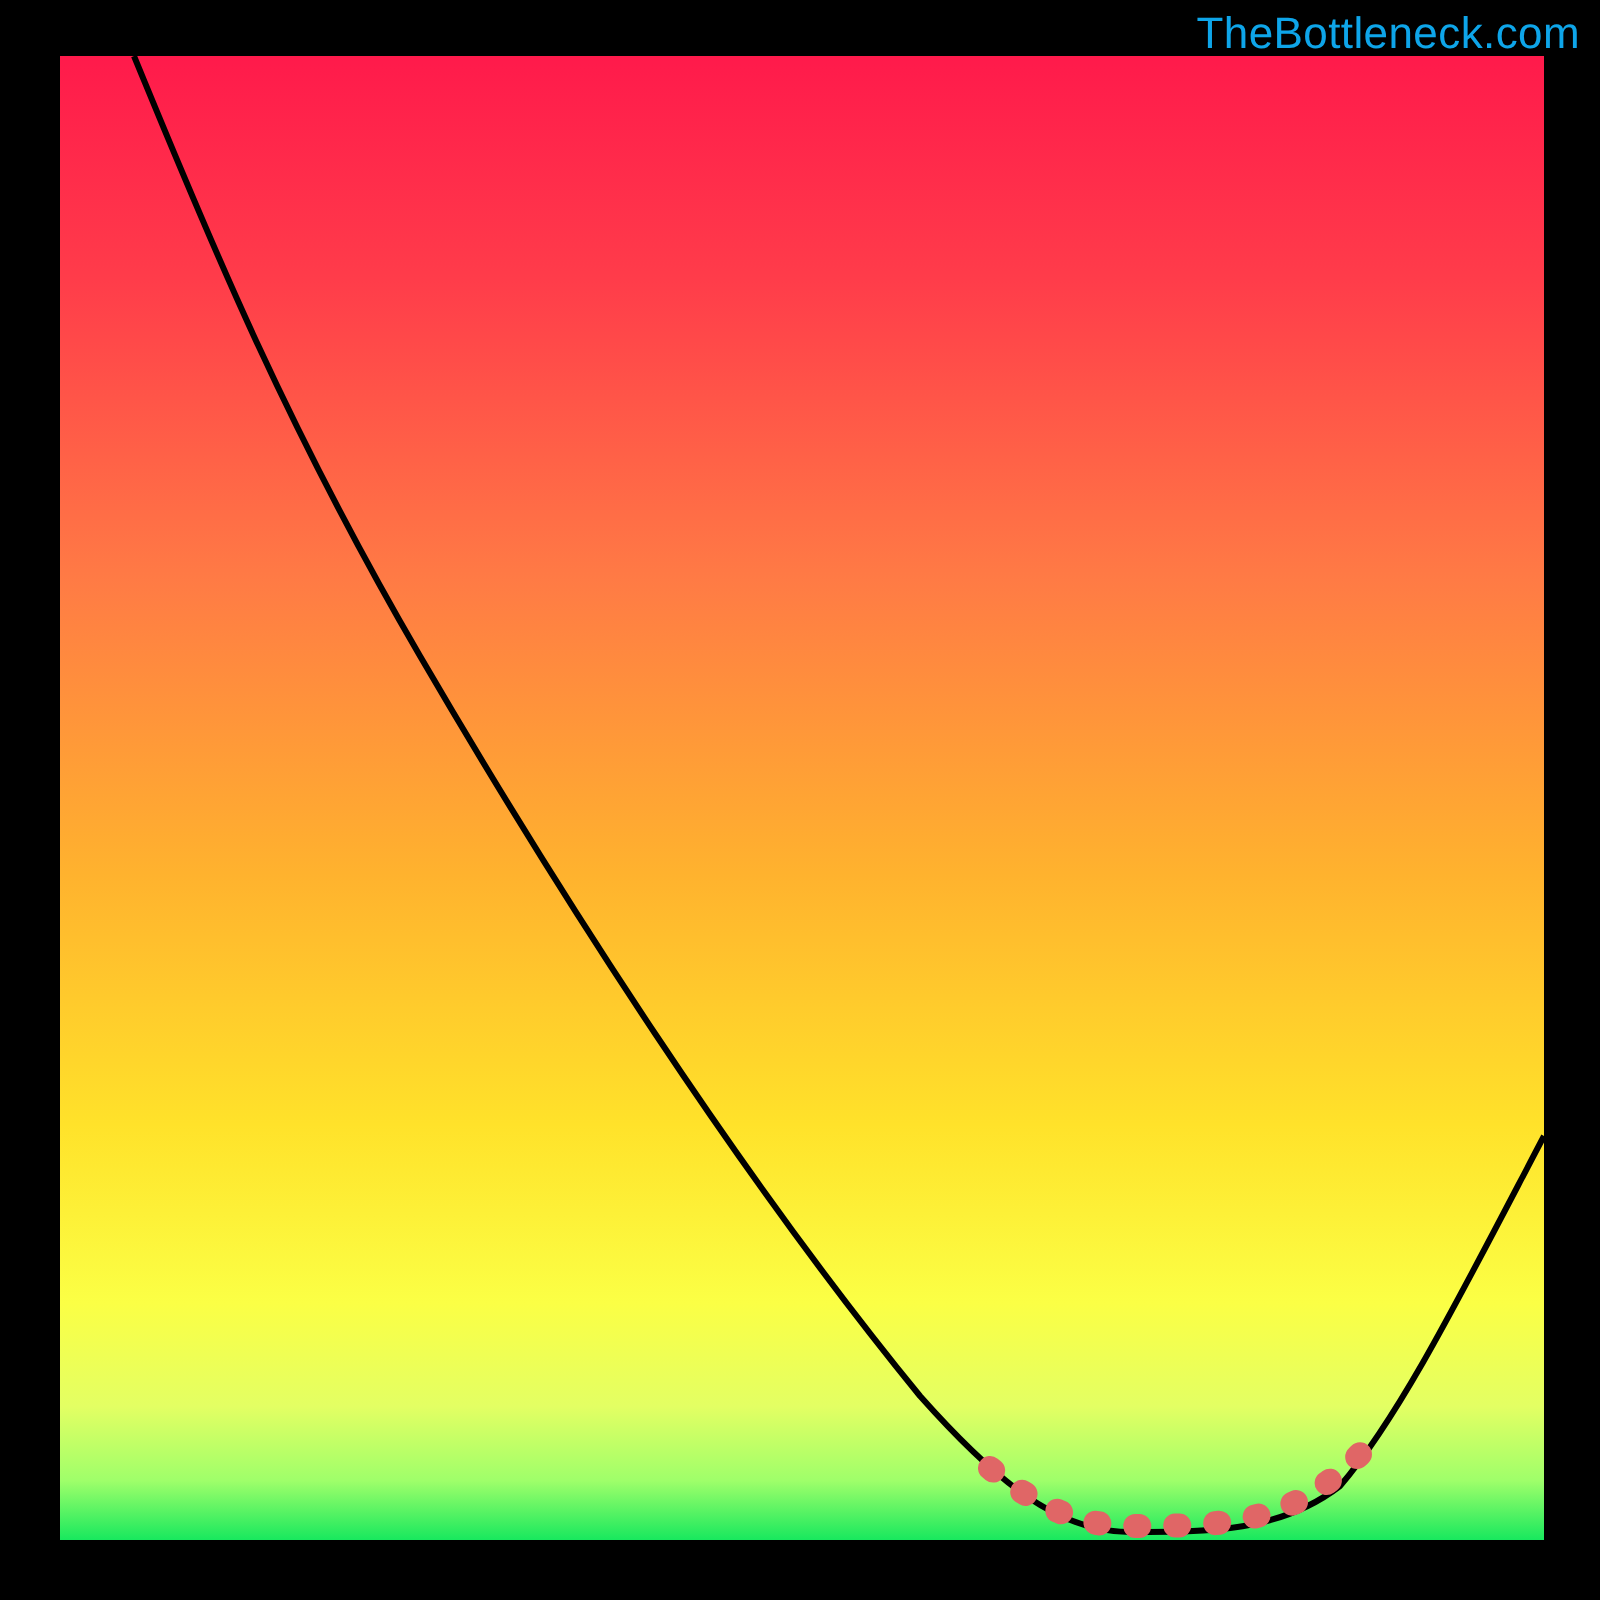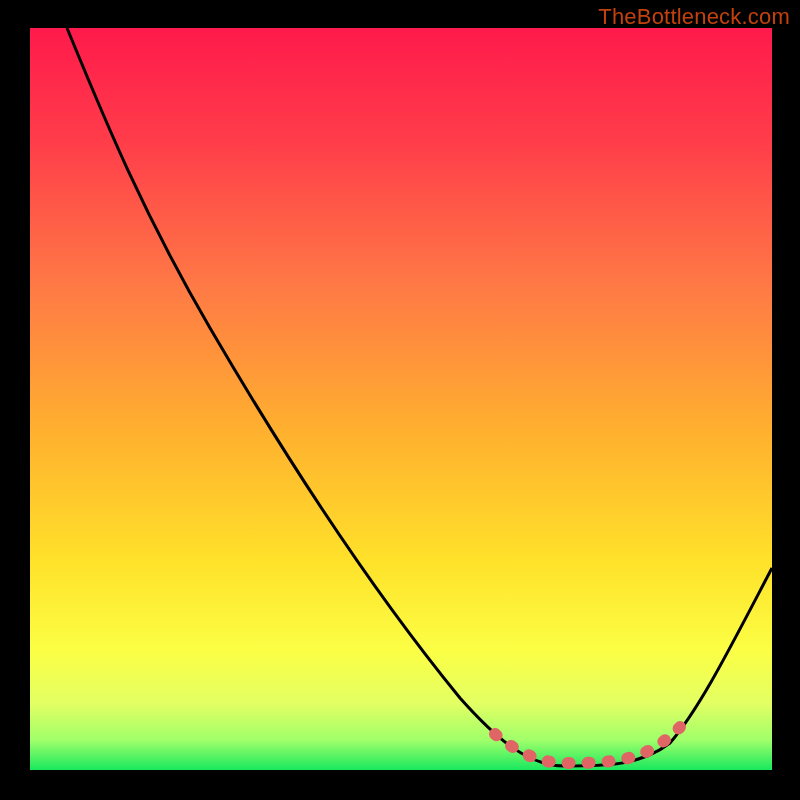--- a/index.html
+++ b/index.html
@@ -14,21 +14,21 @@
   .wrap {
     position: relative;
     width: 800px;
     height: 800px;
     background: #000;
   }
   .watermark {
     position: absolute;
     top: 4px;
     right: 10px;
-    color: #c2410c;
+    color: #0ea5e9;
     font-size: 22px;
     font-weight: 500;
     letter-spacing: 0.2px;
     z-index: 10;
   }
   .plot {
     position: absolute;
     left: 30px;
     top: 28px;
     width: 742px;

